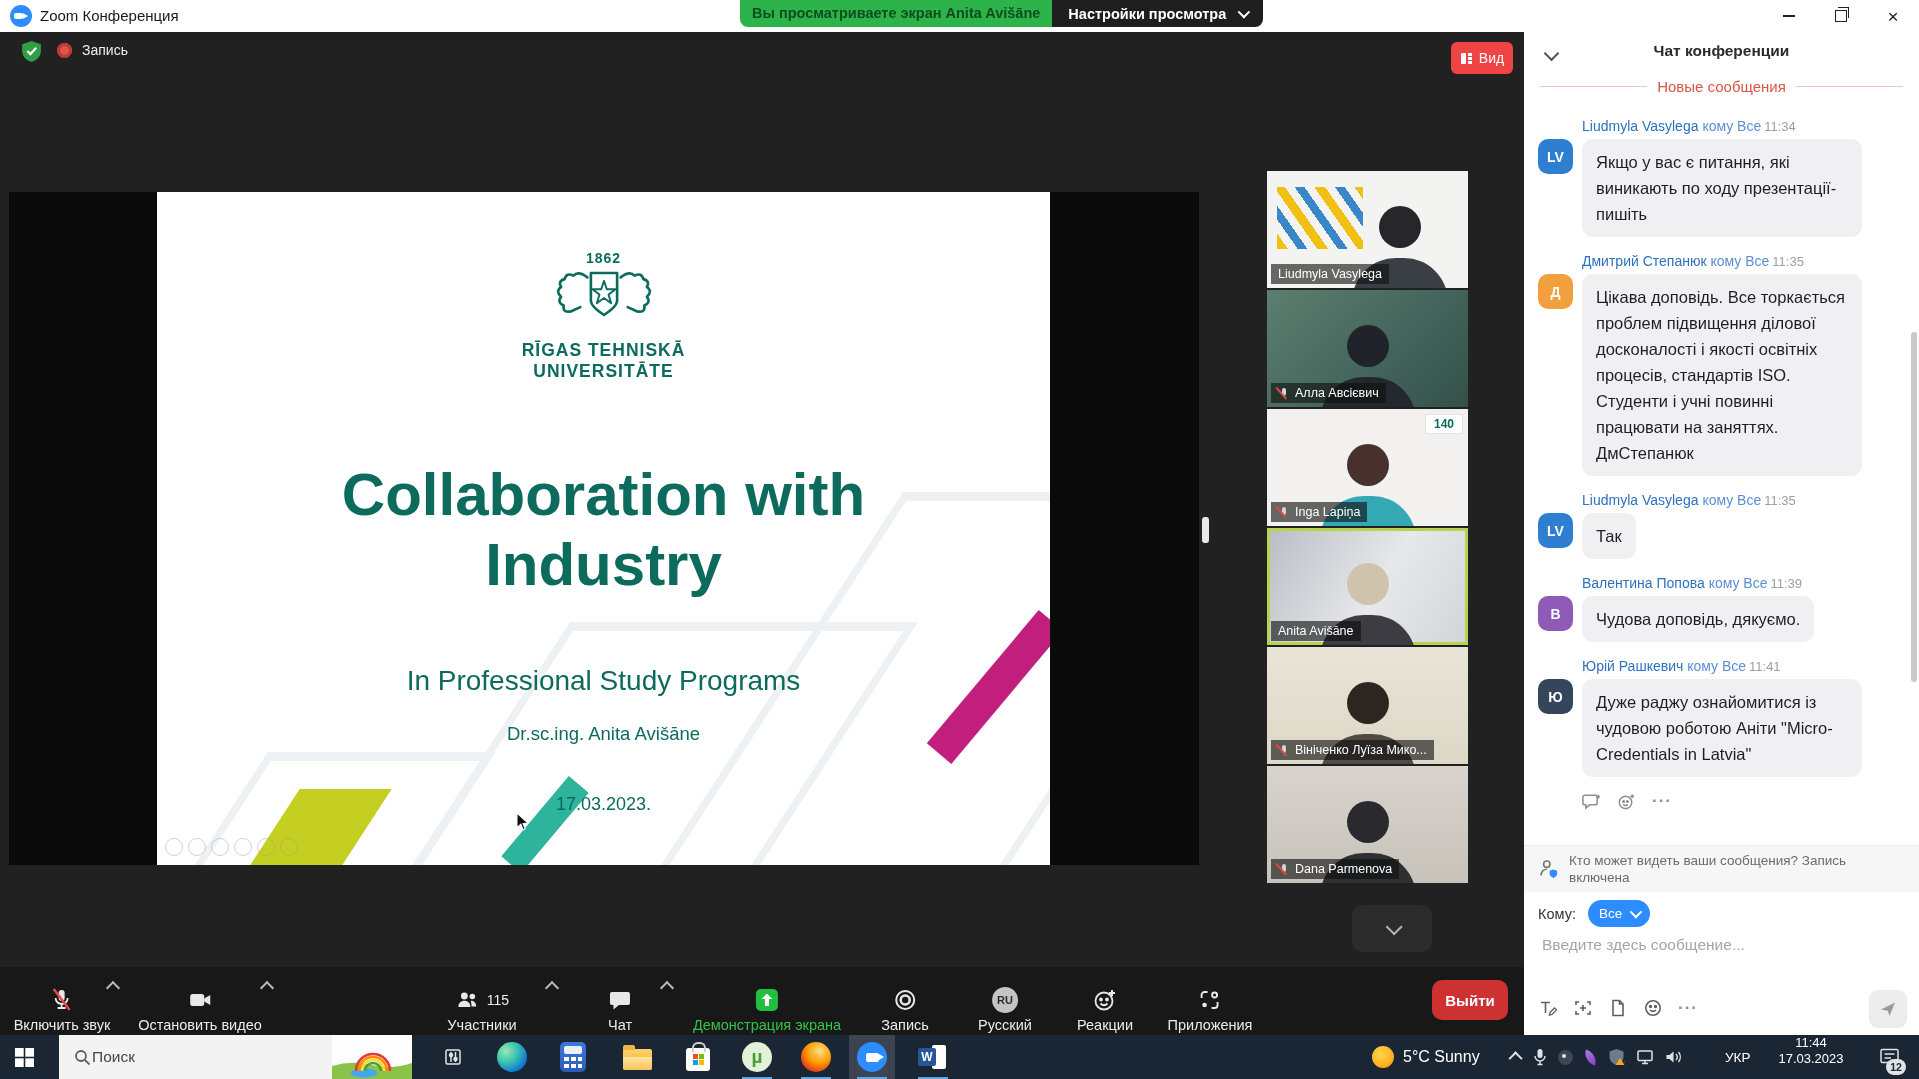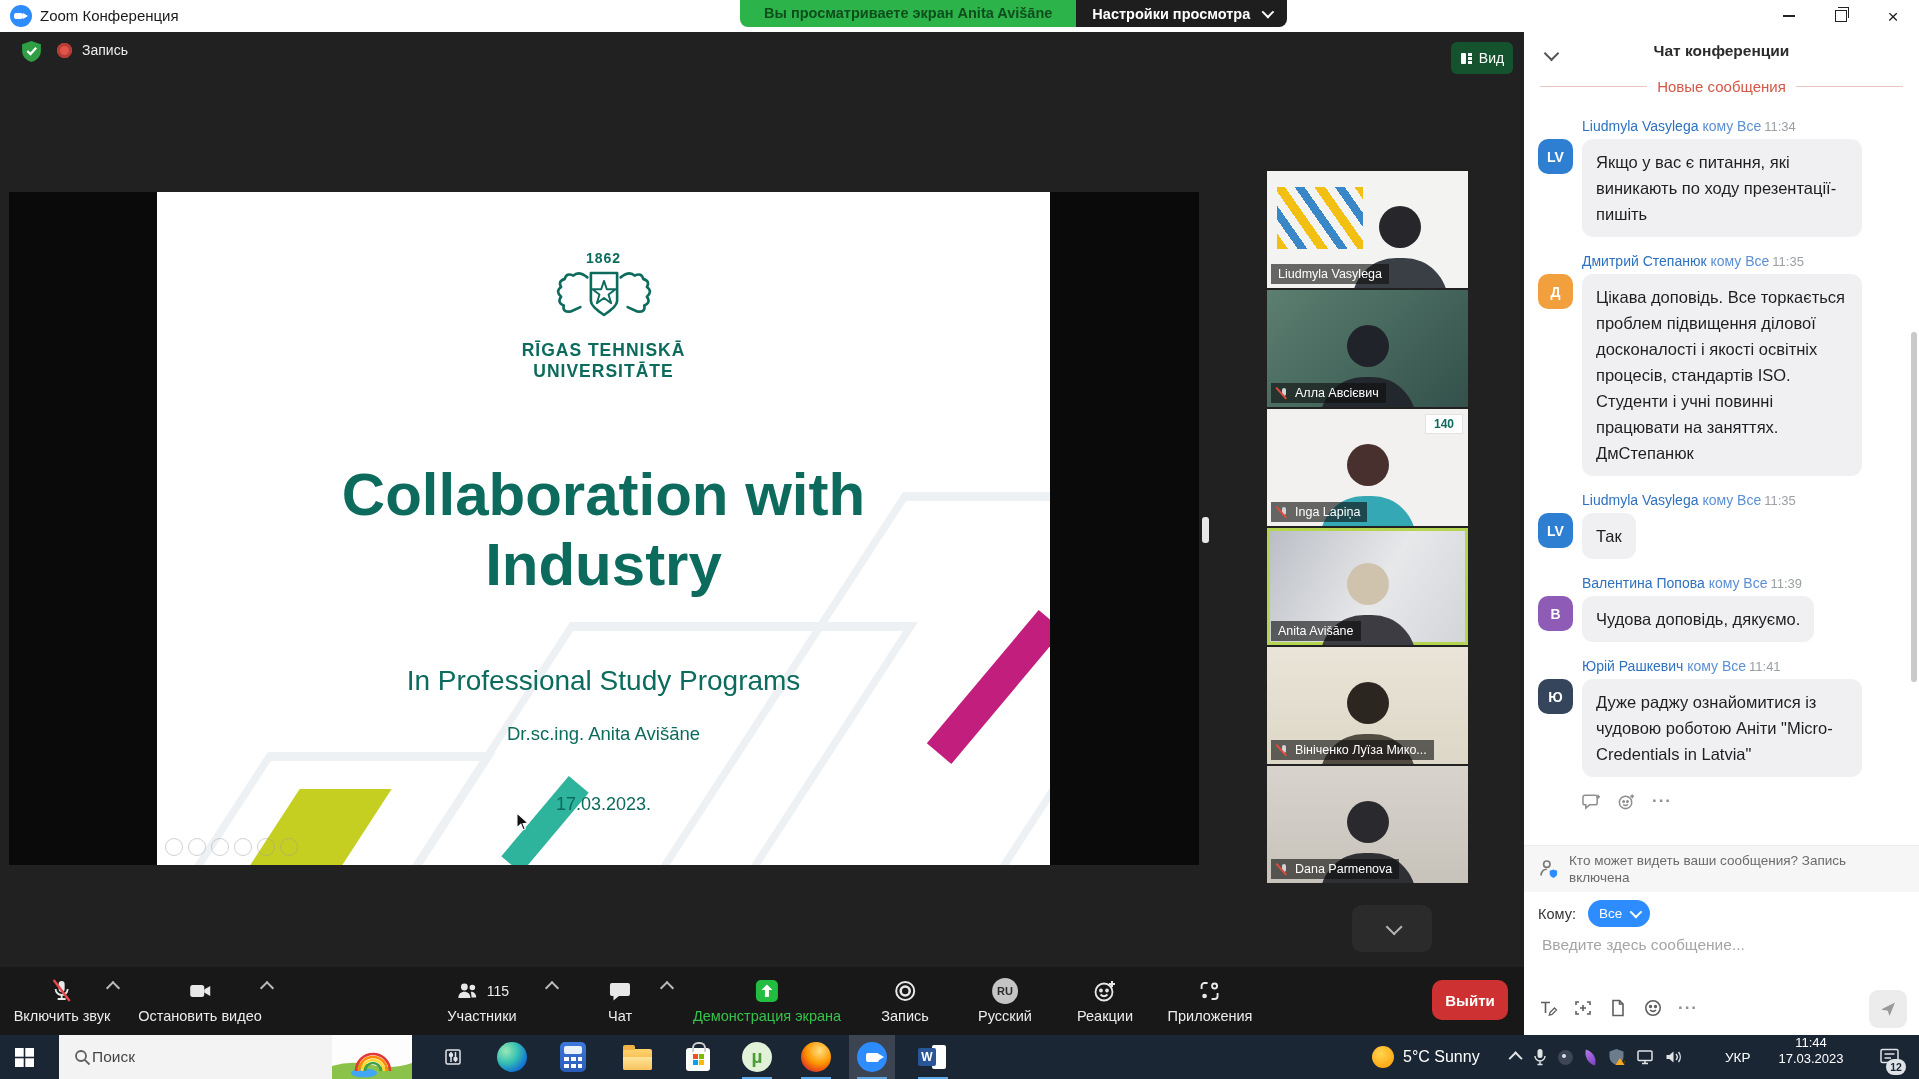--- a/index.html
+++ b/index.html
@@ -5,36 +5,36 @@
   html,body{margin:0;padding:0;background:#000}
   #screen{position:relative;width:1919px;height:1079px;overflow:hidden;background:#fff;
     font-family:"Liberation Sans",sans-serif;-webkit-font-smoothing:antialiased}
   
   .titlebar{position:absolute;left:0;top:0;width:1919px;height:32px;background:#fff;z-index:30}
   .zoom-logo{position:absolute;left:10px;top:5px;width:22px;height:22px;border-radius:50%;background:#2d8cff}
   .zoom-logo::after{content:"";position:absolute;left:4px;top:8px;width:9px;height:6px;background:#fff;border-radius:2px}
   .zoom-logo::before{content:"";position:absolute;right:4px;top:8px;border-left:5px solid #fff;border-top:3px solid transparent;border-bottom:3px solid transparent}
   .app-title{position:absolute;left:40px;top:0;line-height:32px;font-size:15px;color:#1a1a1a}
   .share-banner{position:absolute;left:740px;top:0;height:27px;display:flex;z-index:31}
-  .sb-green{background:#2cb34a;color:#0f4d1d;font-weight:bold;font-size:14.5px;line-height:27px;padding:0 24px;border-radius:0 0 0 8px;white-space:nowrap}
+  .sb-green{background:#2cb34a;color:#0f4d1d;font-weight:bold;font-size:14.5px;line-height:27px;padding:0 12px;border-radius:0 0 0 8px;white-space:nowrap}
   .sb-settings{background:#1e1e1e;color:#fff;font-weight:bold;font-size:14.5px;padding:0 16px;border-radius:0 0 8px 0;display:flex;align-items:center;gap:12px;white-space:nowrap}
   .chev{display:inline-block;width:7px;height:7px;border-right:2px solid #fff;border-bottom:2px solid #fff;transform:rotate(45deg) translateY(-2px)}
   .win-controls{position:absolute;right:0;top:0;height:32px;display:flex;z-index:31}
   .win-btn{width:52px;height:32px;display:flex;align-items:center;justify-content:center;color:#222}
   .gly-min{width:12px;height:2px;background:#222}
   .gly-restore{width:10px;height:10px;border:1.5px solid #222;position:relative;background:#fff}
   .gly-restore::before{content:"";position:absolute;left:2px;top:-4.5px;width:10px;height:10px;border:1.5px solid #222;border-left:none;border-bottom:none}
   .gly-close{font-size:19px;line-height:19px;color:#222}
   
   .meeting{position:absolute;left:0;top:32px;width:1524px;height:1003px;background:#212121}
   .shield-ic{position:absolute;left:20px;top:8px}
   .rec-ind{position:absolute;left:57px;top:10px;display:flex;align-items:center;gap:10px}
   .rec-dot{width:15px;height:15px;border-radius:50%;background:#e0544a;box-shadow:inset 0 0 0 3px #b73c34}
   .rec-label{color:#ededed;font-size:14px}
-  .view-btn{position:absolute;left:1451px;top:10px;width:62px;height:32px;background:#14532d;border-radius:6px;color:#fff;font-size:14px;display:flex;align-items:center;justify-content:center;gap:6px}
+  .view-btn{position:absolute;left:1451px;top:10px;width:62px;height:32px;background:#ef4444;border-radius:6px;color:#fff;font-size:14px;display:flex;align-items:center;justify-content:center;gap:6px}
   
   .stage{position:absolute;left:9px;top:160px;width:1190px;height:673px;background:#0a0a0a}
   .slide{position:absolute;left:148px;top:0;width:893px;height:673px;background:#fff;overflow:hidden}
   .gray-shape{position:absolute;border:9px solid #eef1f4;transform:skewX(-33deg);z-index:0}
   .gs1{left:300px;top:430px;width:330px;height:330px}
   .gs2{left:620px;top:300px;width:330px;height:370px}
   .gs3{left:40px;top:560px;width:210px;height:200px}
   .lime-shape{position:absolute;left:118px;top:597px;width:92px;height:76px;background:#c5cf21;transform:skewX(-33deg);z-index:1}
   .teal-stripe{position:absolute;left:375px;top:580px;width:26px;height:105px;background:#2eb39c;transform:rotate(40deg);z-index:1}
   .magenta-stripe{position:absolute;left:822px;top:408px;width:32px;height:174px;background:#c21e7d;transform:rotate(40deg);z-index:1}
@@ -67,21 +67,21 @@
   .t5{background:linear-gradient(#d8d4cd,#c7c2ba)}.t5 .person{--head:#2a2a2e;--body:#2f3034}
   .t6{background:linear-gradient(#e9e4d7,#ddd7c7)}.t6 .person{--head:#2b2620;--body:#514b42}
   .name-bar{position:absolute;left:4px;bottom:4px;background:rgba(15,15,15,.62);color:#fff;font-size:12.5px;padding:3px 7px;display:flex;align-items:center;gap:6px;max-width:180px;white-space:nowrap;z-index:4}
   .mumic{position:relative;width:11px;height:13px;flex:none}
   .mumic::before{content:"";position:absolute;left:3.5px;top:1px;width:4px;height:8px;border-radius:2px;background:#cfd3d6}
   .mumic::after{content:"";position:absolute;left:-1px;top:0;width:15px;height:2px;background:#e04b40;transform:rotate(48deg);transform-origin:left top}
   .thumbs-more{position:absolute;left:1352px;top:873px;width:80px;height:47px;background:#2b2b2b;border-radius:10px;display:flex;align-items:center;justify-content:center}
   .chev-dn{width:10px;height:10px;border-right:2.5px solid #b5b5b5;border-bottom:2.5px solid #b5b5b5;transform:rotate(45deg) translateY(-3px)}
   
   .mtoolbar{position:absolute;left:0;bottom:0;width:100%;height:68px;background:#181818}
-  .tbi{position:absolute;top:9px;transform:translateX(-50%);text-align:center;white-space:nowrap}
+  .tbi{position:absolute;top:18px;transform:translateX(-50%);text-align:center;white-space:nowrap}
   .tbi .ic{height:30px;display:flex;align-items:center;justify-content:center;gap:6px}
   .tbi .lb{margin-top:2px;font-size:14.5px;color:#ececec}
   .tbi .lb.green{color:#35c24a}
   .tb-chev{position:absolute;top:16px;width:8px;height:8px;border-left:2px solid #bbb;border-top:2px solid #bbb;transform:rotate(45deg)}
   .cnt115{color:#ececec;font-size:14px}
   .ru-circ{width:26px;height:26px;border-radius:50%;background:#c4c4c4;color:#2b2b2b;font-weight:bold;font-size:11px;display:flex;align-items:center;justify-content:center}
   .leave-btn{position:absolute;left:1432px;top:13px;width:76px;height:40px;background:#ce3131;border-radius:10px;color:#fff;font-weight:bold;font-size:15px;display:flex;align-items:center;justify-content:center}
   
   .chat{position:absolute;left:1524px;top:32px;width:395px;height:1003px;background:#fff}
   .chat-collapse{position:absolute;left:22px;top:16px;width:9px;height:9px;border-right:2px solid #555;border-bottom:2px solid #555;transform:rotate(45deg)}

